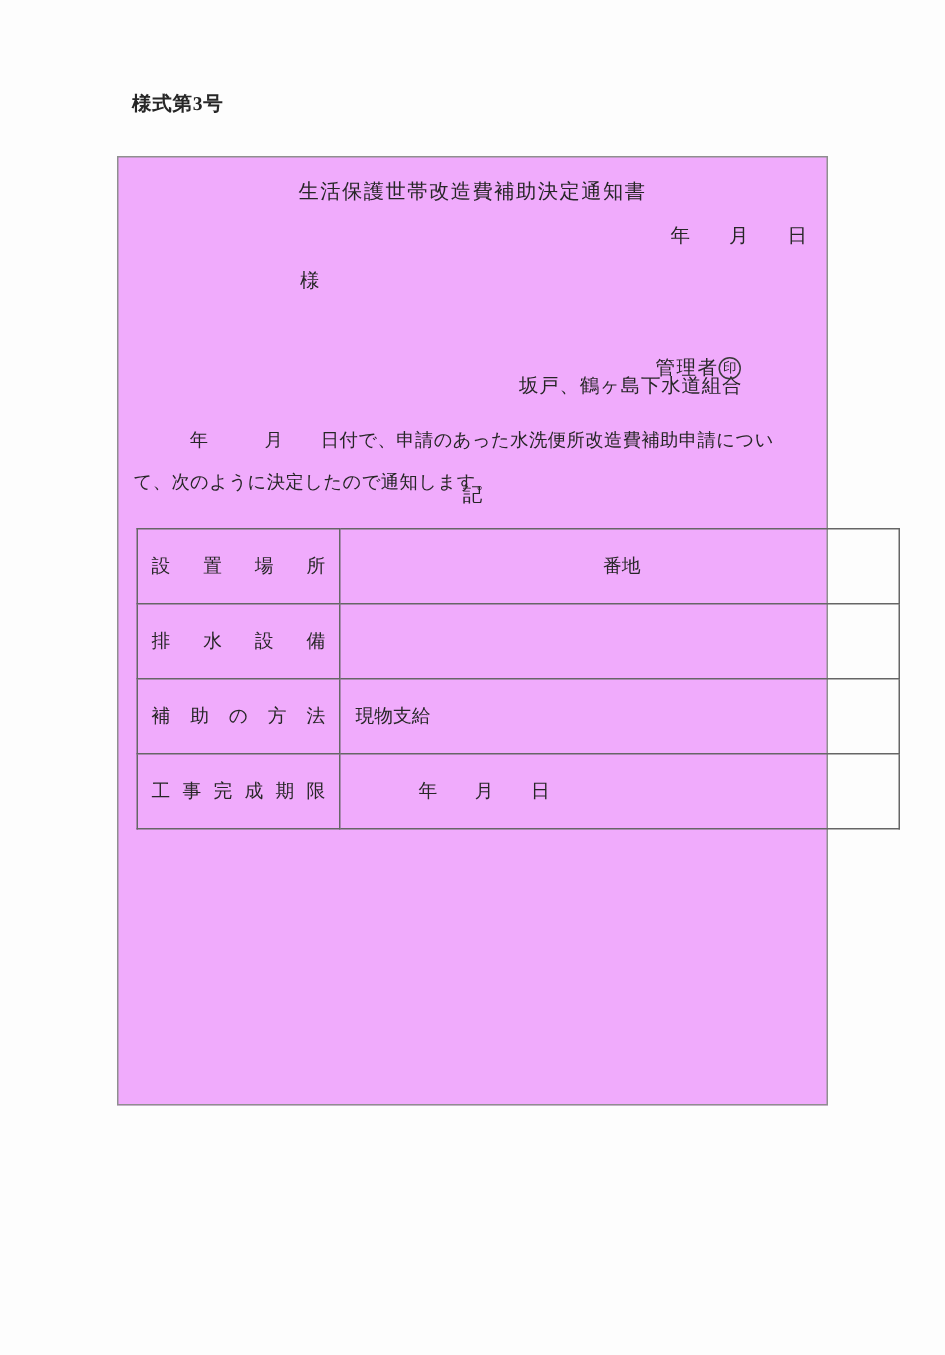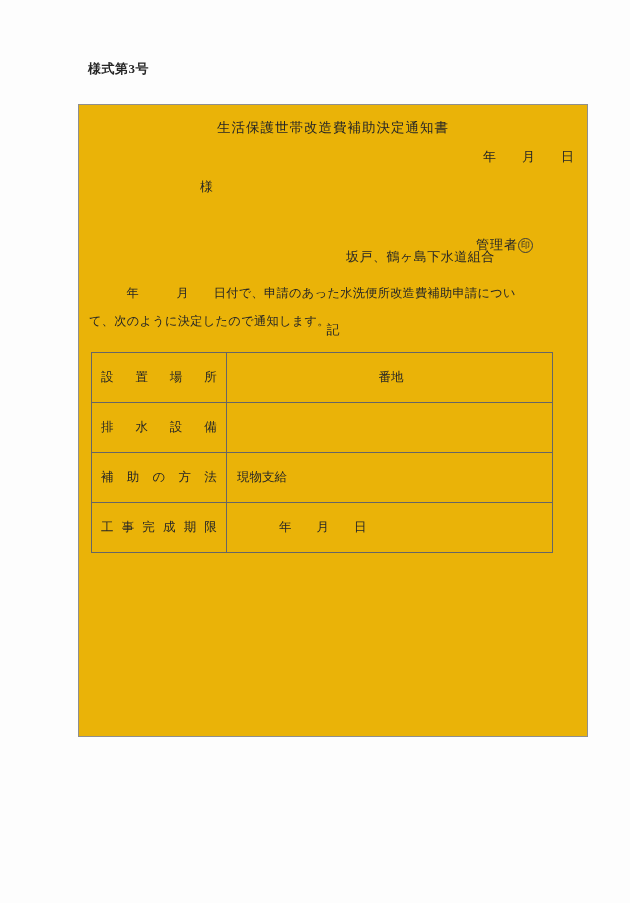--- a/index.html
+++ b/index.html
@@ -27,22 +27,21 @@
     letter-spacing: 0.5px;
     font-weight: bold;
   }
   .outer-box {
     position: absolute;
     left: 78px;
     top: 104px;
     width: 472px;
     height: 631px;
     border: 1px solid #8f8f8f;
-    background: #eab308;
-    padding-left: 36px;
+    background: #f0abfc;
   }
   .doc-title {
     position: absolute;
     top: 14px;
     left: 0;
     width: 100%;
     text-align: center;
     font-size: 13.5px;
     letter-spacing: 1px;
   }
@@ -62,24 +61,24 @@
     position: absolute;
     top: 106px;
     left: 267px;
     font-size: 13px;
     letter-spacing: 0.5px;
     margin-top: 37px;
   }
   .signer-row {
     position: absolute;
     top: 131px;
-    left: 287px;
+    left: 303px;
     width: 167px;
     display: flex;
-    justify-content: flex-end;
+    justify-content: center;
     align-items: center;
     font-size: 13px;
     letter-spacing: 1px;
   }
   .seal {
     display: inline-flex;
     width: 15px;
     height: 15px;
     box-sizing: border-box;
     border: 1px solid #3a3a3a;
@@ -105,21 +104,21 @@
     top: 216px;
     left: 0;
     width: 100%;
     text-align: center;
     font-size: 13px;
   }
   table.notice-table {
     position: absolute;
     top: 247px;
     left: 12px;
-    width: 462px;
+    width: 509px;
     border-collapse: collapse;
     table-layout: fixed;
     font-size: 12.5px;
   }
   table.notice-table td {
     border: 1px solid #666666;
     height: 49px;
     vertical-align: middle;
     overflow: hidden;
   }

